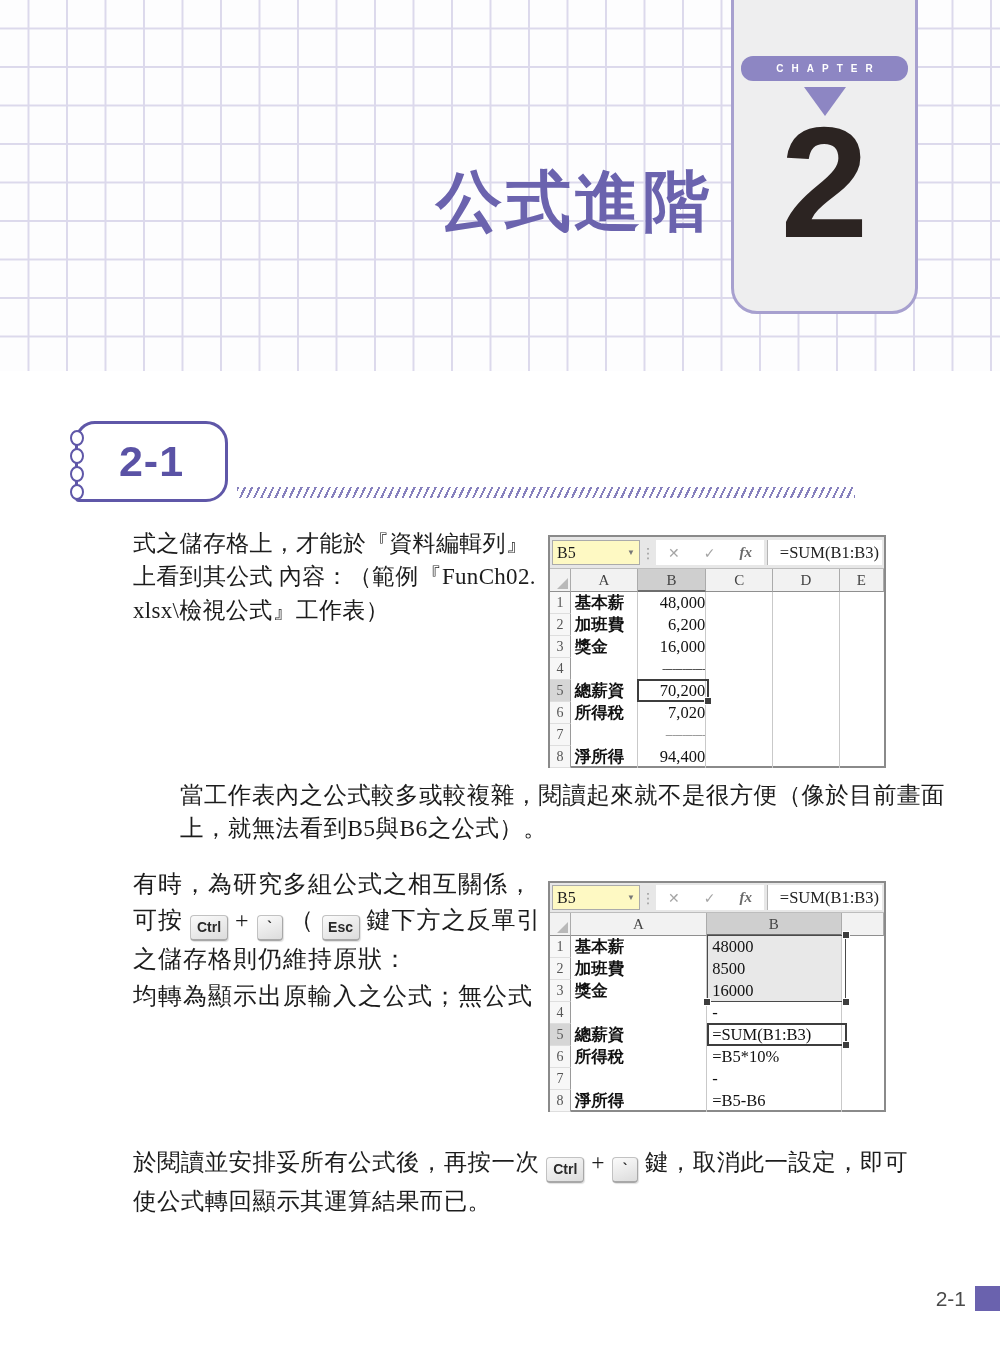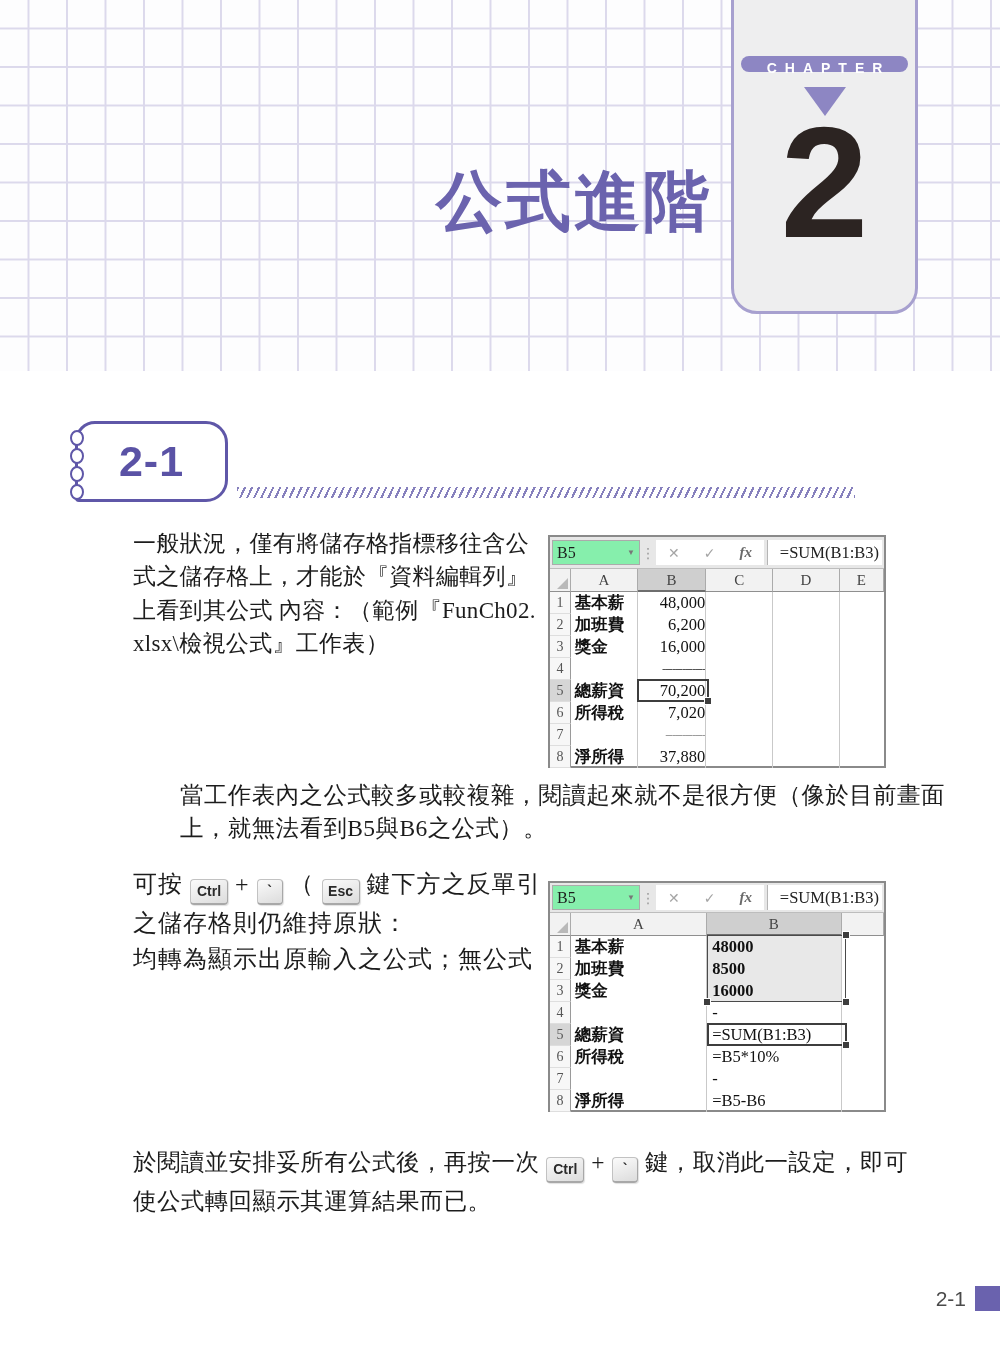--- a/index.html
+++ b/index.html
@@ -6,22 +6,22 @@
   .page{position:relative;width:1000px;height:1353px;background:#ffffff;overflow:hidden;
         font-family:"Liberation Serif","DejaVu Serif",serif;color:#1c1c1c;}
 
   
   .grid-bg{position:absolute;left:0;top:0;width:1000px;height:371px;background-color:#fdfdfe;
     background-image:linear-gradient(to right,#dcd9ec 2px,transparent 2px),
                      linear-gradient(to bottom,#dcd9ec 2px,transparent 2px);
     background-size:38.5px 38.5px;background-position:-11px -11px;}
   .chapter-card{position:absolute;left:731px;top:-28px;width:181px;height:336px;
     background:#eeeeef;border:3px solid #a7a0cf;border-radius:26px;}
-  .chapter-badge{position:absolute;left:7px;right:7px;top:81px;height:16px;background:#8d86c3;
-    color:#ffffff;font-family:"Liberation Sans",sans-serif;font-size:14px;font-weight:bold;
+  .chapter-badge{position:absolute;left:7px;right:7px;top:81px;height:25px;background:#8d86c3;
+    color:#ffffff;font-family:"Liberation Sans",sans-serif;font-size:10px;font-weight:bold;
     letter-spacing:8px;text-align:center;line-height:25px;text-indent:8px;border-radius:12px;}
   .chapter-arrow{position:absolute;left:50%;top:112px;transform:translateX(-50%);width:0;height:0;
     border-left:21px solid transparent;border-right:21px solid transparent;border-top:29px solid #8d86c3;}
   .chapter-number{position:absolute;left:0;right:0;top:128px;text-align:center;
     font-family:"Liberation Sans","DejaVu Sans",sans-serif;font-weight:bold;font-size:158px;line-height:1;color:#2c2422;}
   .page-title{position:absolute;left:436px;top:157px;font-family:"Liberation Sans","DejaVu Sans",sans-serif;
     font-weight:900;font-size:66px;color:#6b63ae;letter-spacing:3px;white-space:nowrap;}
 
   
   .section-badge{position:absolute;left:75px;top:421px;width:147px;height:75px;background:#ffffff;
@@ -48,21 +48,21 @@
     border-right-color:#a8a8a8;border-bottom:2px solid #a8a8a8;box-shadow:1px 1px 1px rgba(0,0,0,0.12);
     font-family:"Liberation Sans",sans-serif;font-weight:bold;font-size:14px;color:#2a2a2a;letter-spacing:0;}
   .key-sm{min-width:14px;}
 
   
   .sheet{position:absolute;width:338px;background:#ffffff;border:2px solid #8a8a8a;box-sizing:border-box;}
   .sheet1{left:548px;top:535px;height:233px;}
   .sheet2{left:548px;top:881px;height:231px;}
   .xl-toolbar{display:flex;align-items:center;background:#e7e7e7;box-sizing:border-box;padding:3px 2px;border-bottom:1px solid #bdbdbd;}
   .sheet1 .xl-toolbar{height:32px;} .sheet2 .xl-toolbar{height:30px;}
-  .xl-namebox{width:88px;height:25px;background:#86efac;border:1px solid #ababab;display:flex;
+  .xl-namebox{width:88px;height:25px;background:#fef9c3;border:1px solid #ababab;display:flex;
     align-items:center;justify-content:space-between;padding:0 4px;box-sizing:border-box;font-size:16px;}
   .nb-caret{font-size:8px;color:#777777;}
   .xl-dots{width:16px;text-align:center;color:#999999;font-size:14px;font-family:"Liberation Sans",sans-serif;}
   .xl-icons{width:108px;height:25px;background:#ffffff;display:flex;align-items:center;justify-content:space-around;box-sizing:border-box;}
   .xi{color:#a5a5a5;font-size:14px;font-family:"DejaVu Sans",sans-serif;}
   .xi.fx{font-style:italic;font-family:"Liberation Serif",serif;font-weight:bold;color:#6a6a6a;font-size:15px;}
   .xl-formula{flex:1;height:25px;background:#ffffff;border-left:1px solid #b5b5b5;margin-left:3px;
     text-align:right;padding:0 3px;box-sizing:border-box;font-size:16.5px;line-height:25px;color:#222222;white-space:nowrap;overflow:hidden;}
   .xl-head{display:flex;height:23px;}
   .xl-head .h{box-sizing:border-box;background:#f2f2f2;border-right:1px solid #ababab;border-bottom:1px solid #8f8f8f;
@@ -79,21 +79,21 @@
   .cell.b{color:#111111;}
   .cell.last{border-right:none;}
   .sheet1 .cell.a{width:68px;} .sheet1 .cell.b{width:69px;text-align:right;}
   .sheet1 .cell.c{width:68px;} .sheet1 .cell.d{width:67px;} .sheet1 .cell.e{width:45px;}
   .s1h-corner{width:21px;} .s1h-a{width:68px;} .s1h-b{width:69px;} .s1h-c{width:68px;} .s1h-d{width:67px;} .s1h-e{width:45px;border-right:none;}
   .sheet2 .cell.a{width:138px;} .sheet2 .cell.b{width:136px;text-align:left;padding-left:5px;}
   .sheet2 .cell.x{width:43px;}
   .s2h-corner{width:21px;} .s2h-a{width:138px;} .s2h-b{width:136px;} .s2h-x{width:43px;border-right:none;}
   .cell.dash{font-size:13px;letter-spacing:-1px;color:#4a4a4a;text-align:left;padding-left:10px;}
   .cell.dash.lite{color:#969696;}
-  .cell.fill{background:#e8e8e8;font-weight:bold;}
+  .cell.fill{background:#e8e8e8;}
   .overlay{position:absolute;box-sizing:border-box;pointer-events:none;}
   .sel-box{border:2.2px solid #3d3d3d;}
   .range-box{border:1.6px solid #4a4a4a;}
   .handle{position:absolute;width:6px;height:6px;background:#3d3d3d;border:1px solid #ffffff;box-sizing:content-box;}
   .h-br{right:-5px;bottom:-5px;} .h-bl{left:-5px;bottom:-5px;} .h-tr{right:-5px;top:-5px;}
 
   
   .footer-num{position:absolute;left:888px;top:1287px;width:78px;text-align:right;
     font-family:"Liberation Sans",sans-serif;font-size:21px;color:#4a4a4a;}
   .footer-square{position:absolute;left:975px;top:1286px;width:25px;height:25px;background:#6a62ae;}
@@ -118,21 +118,20 @@
       <i></i>
       <i></i>
       <i></i>
     </div>
   <div class="section-badge">
     <span>2-1</span>
   </div>
   <div class="hatch"></div>
 
   <div class="para p1">
-    <div class="tline">一般狀況，僅有將儲存格指標移往含公</div>
     <div class="tline">式之儲存格上，才能於『資料編輯列』</div>
     <div class="tline">上看到其公式 內容：（範例『FunCh02.</div>
     <div class="tline">xlsx\檢視公式』工作表）</div>
   </div>
 
   <div class="sheet sheet1">
     <div class="xl-toolbar">
       <div class="xl-namebox">
         <span>B5</span>
         <span class="nb-caret">▼</span>
@@ -205,36 +204,37 @@
         <span class="rh">7</span>
         <span class="cell a"></span>
         <span class="cell b dash lite">------------</span>
         <span class="cell c"></span>
         <span class="cell d"></span>
         <span class="cell e last"></span>
       </div>
     <div class="xl-row">
         <span class="rh">8</span>
         <span class="cell a">淨所得</span>
-        <span class="cell b">37,880</span>
+        <span class="cell b">94,400</span>
         <span class="cell c"></span>
         <span class="cell d"></span>
         <span class="cell e last"></span>
       </div>
     <div class="overlay sel-box" style="left:87px;top:142px;width:72px;height:23px;">
       <span class="handle h-br"></span>
     </div>
   </div>
 
   <div class="para p2">
     <div class="tline">當工作表內之公式較多或較複雜，閱讀起來就不是很方便（像於目前畫面</div>
     <div class="tline">上，就無法看到B5與B6之公式）。</div>
   </div>
 
   <div class="para p3">
+    <div class="tline">有時，為研究多組公式之相互關係，</div>
     <div class="tline">
       <span>可按</span><span class="key">Ctrl</span><span>+</span><span class="key key-sm">`</span><span>（</span><span class="key">Esc</span><span>鍵下方之反單引</span>
     </div>
     <div class="tline">之儲存格則仍維持原狀：</div>
     <div class="tline">均轉為顯示出原輸入之公式；無公式</div>
   </div>
 
   <div class="sheet sheet2">
     <div class="xl-toolbar">
       <div class="xl-namebox">

